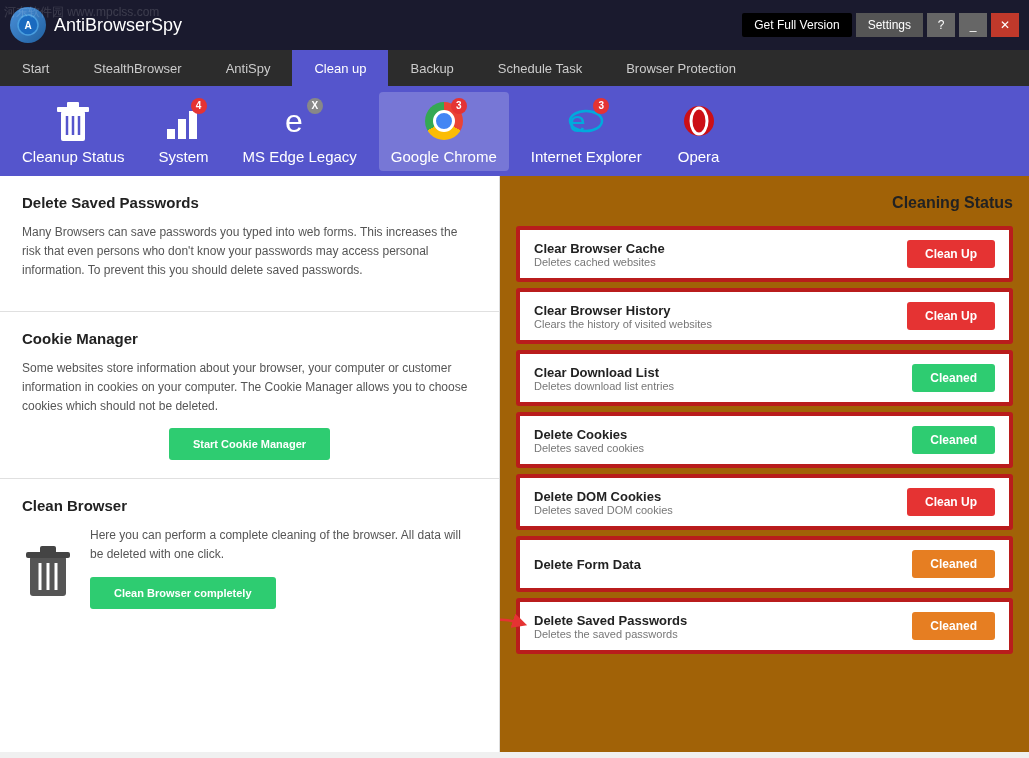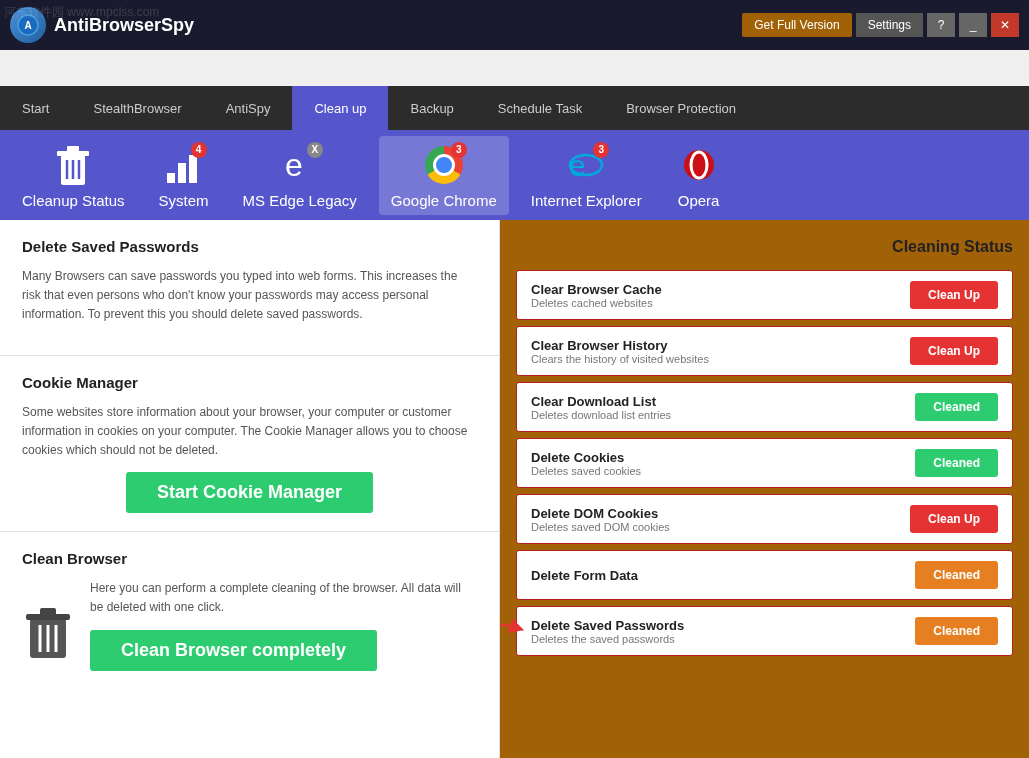--- a/index.html
+++ b/index.html
@@ -22,38 +22,38 @@
     .logo-icon {
       width: 36px; height: 36px;
       background: linear-gradient(135deg, #4a90d9, #2060a0);
       border-radius: 50%;
       display: flex; align-items: center; justify-content: center;
       color: white; font-weight: bold; font-size: 14px;
     }
     .title-bar-title {
       color: white;
       font-size: 18px;
-      font-weight: bold;
+      font-weight: normal;
     }
     .title-bar-watermark {
       position: absolute;
       left: 0; top: 0;
       color: rgba(255,255,255,0.15);
       font-size: 12px;
       padding: 4px;
       pointer-events: none;
     }
     .title-bar-controls {
       margin-left: auto;
       display: flex;
       gap: 4px;
       align-items: center;
     }
     .btn-full-version {
-      background: #a16207;
+      background: #000000;
       color: white;
       border: none;
       padding: 5px 12px;
       font-size: 12px;
       cursor: pointer;
       border-radius: 2px;
     }
     .btn-settings {
       background: #555;
       color: white;
@@ -69,24 +69,23 @@
       border: none;
       font-size: 12px;
       cursor: pointer;
       display: flex; align-items: center; justify-content: center;
     }
     .btn-close { background: #c0392b; }
 
     
     .nav-bar {
       background: #2c2c2c;
-      height: 44px;
+      height: 36px;
       display: flex;
       align-items: stretch;
-      margin-top: 36px;
     }
     .nav-item {
       padding: 0 22px;
       display: flex; align-items: center;
       color: #ccc;
       font-size: 13px;
       cursor: pointer;
       border: none;
       background: transparent;
     }
@@ -162,22 +161,22 @@
     .section-text {
       font-size: 12px;
       color: #555;
       line-height: 1.6;
       margin-bottom: 12px;
     }
     .btn-green {
       background: #2ecc71;
       color: white;
       border: none;
-      padding: 10px 31px;
-      font-size: 18px;
+      padding: 10px 24px;
+      font-size: 11px;
       font-weight: bold;
       cursor: pointer;
       border-radius: 3px;
     }
 
     .clean-browser-section {
       padding: 18px 22px;
     }
     .clean-browser-inner {
       display: flex;
@@ -208,21 +207,21 @@
     }
     .cleaning-status-title {
       font-size: 16px;
       font-weight: bold;
       color: #222;
       margin-bottom: 14px;
       text-align: right;
     }
     .status-card {
       background: white;
-      border: 1px solid #b91c1c;
+      border: 4px solid #b91c1c;
       border-radius: 3px;
       padding: 10px 14px;
       display: flex;
       align-items: center;
       margin-bottom: 6px;
     }
     .status-info { flex: 1; }
     .status-name {
       font-size: 13px;
       font-weight: bold;

